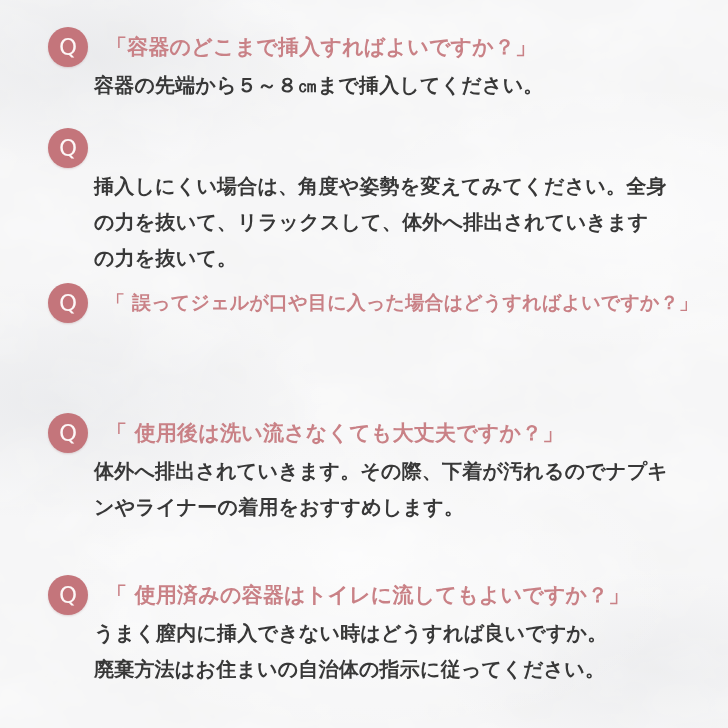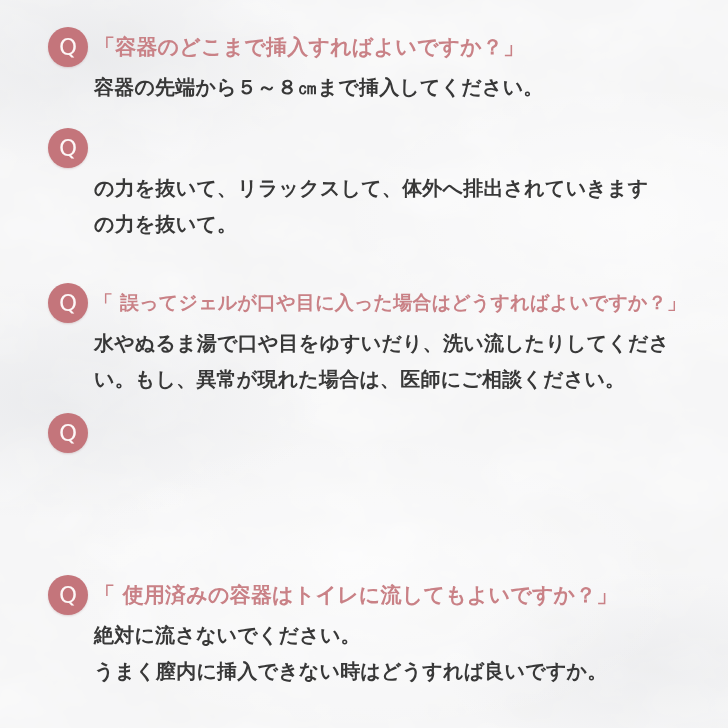--- a/index.html
+++ b/index.html
@@ -57,38 +57,38 @@
     border-radius:50%;
     background:var(--accent);
     color:#fdf7f7;
     display:flex;align-items:center;justify-content:center;
     font-size:23px;
     font-weight:400;
     line-height:1;
     box-shadow:0 1px 2px rgba(150,100,105,.25);
   }
   .q-text{
-    margin-left:6px;
+    margin-left:18px;
     color:var(--q-color);
     font-weight:700;
     font-size:21px;
     letter-spacing:.2px;
     white-space:nowrap;
   }
   .qa3 .q-text{font-size:19px;}
   .answer{
     margin-left:46px;
     padding-top:2px;
     color:var(--a-color);
     font-weight:700;
     font-size:20px;
     line-height:36px;
     letter-spacing:.2px;
   }
-  .a-line{white-space:nowrap;}
+  .a-line{white-space:nowrap;font-family:Liberation Mono, monospace;}
 </style>
 </head>
 <body>
 
 <div class="page">
 
   <svg class="bg-tex" width="728" height="728" viewBox="0 0 728 728" preserveAspectRatio="none" aria-hidden="true">
     <defs>
       <filter id="waterTex" x="0" y="0" width="100%" height="100%">
         <feTurbulence type="fractalNoise" baseFrequency="0.009 0.014" numOctaves="4" seed="11" stitchTiles="stitch" result="n"></feTurbulence>
@@ -115,48 +115,48 @@
     <div class="answer">
       <p class="a-line">容器の先端から５～８㎝まで挿入してください。</p>
     </div>
   </section>
 
   <section class="qa qa2">
     <div class="q-row">
       <span class="q-badge">Q</span>
     </div>
     <div class="answer">
+      <p class="a-line">挿入しにくい場合は、角度や姿勢を変えてみてください。全身</p>
       <p class="a-line">の力を抜いて、リラックスして、体外へ排出されていきます</p>
       <p class="a-line">の力を抜いて。</p>
     </div>
   </section>
 
   <section class="qa qa3">
     <div class="q-row">
       <span class="q-badge">Q</span>
       <h2 class="q-text">「 誤ってジェルが口や目に入った場合はどうすればよいですか？」</h2>
     </div>
-    <div class="answer">
-      <p class="a-line">水やぬるま湯で口や目をゆすいだり、洗い流したりしてくださ</p>
-      <p class="a-line">い。もし、異常が現れた場合は、医師にご相談ください。</p>
-    </div>
   </section>
 
   <section class="qa qa4">
     <div class="q-row">
       <span class="q-badge">Q</span>
+      <h2 class="q-text">「 使用後は洗い流さなくても大丈夫ですか？」</h2>
     </div>
     <div class="answer">
+      <p class="a-line">体外へ排出されていきます。その際、下着が汚れるのでナプキ</p>
+      <p class="a-line">ンやライナーの着用をおすすめします。</p>
     </div>
   </section>
 
   <section class="qa qa5">
     <div class="q-row">
       <span class="q-badge">Q</span>
       <h2 class="q-text">「 使用済みの容器はトイレに流してもよいですか？」</h2>
     </div>
     <div class="answer">
-      <p class="a-line">絶対に流さないでください。</p>
       <p class="a-line">うまく膣内に挿入できない時はどうすれば良いですか。</p>
+      <p class="a-line">廃棄方法はお住まいの自治体の指示に従ってください。</p>
     </div>
   </section>
 
 </div>
 
 </body></html>

